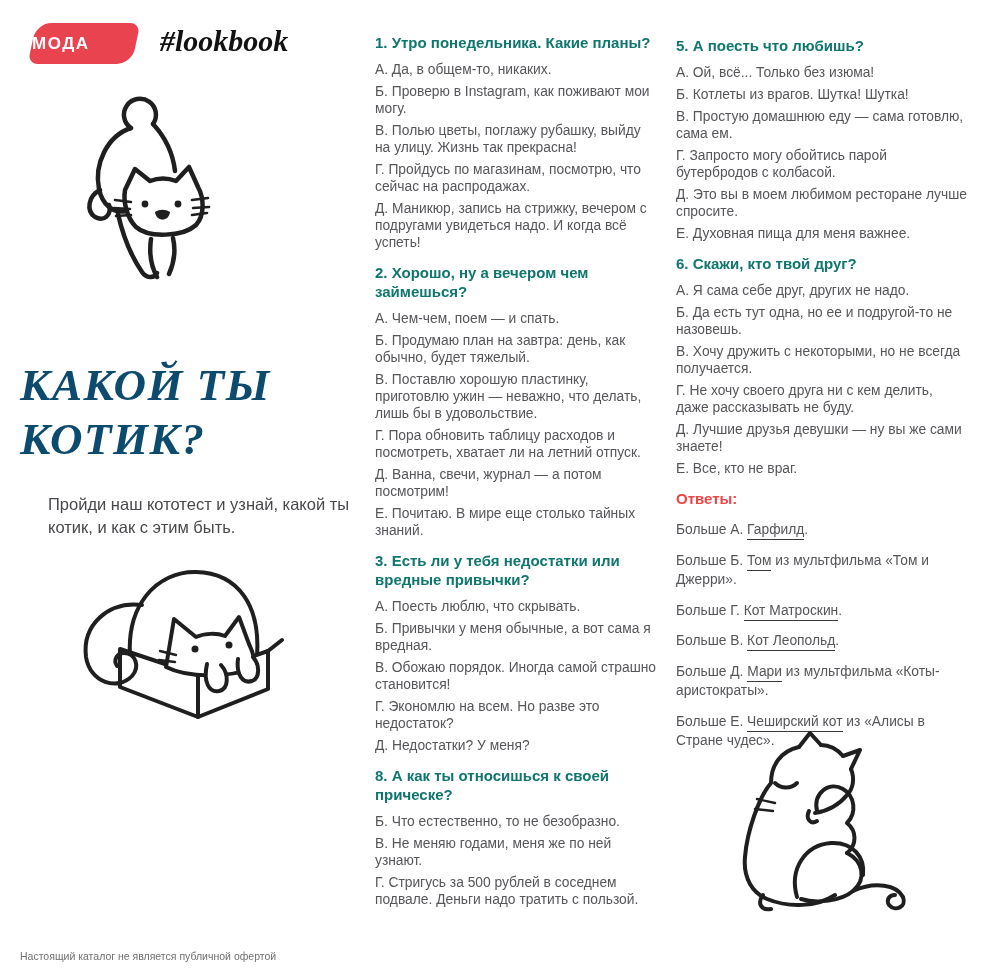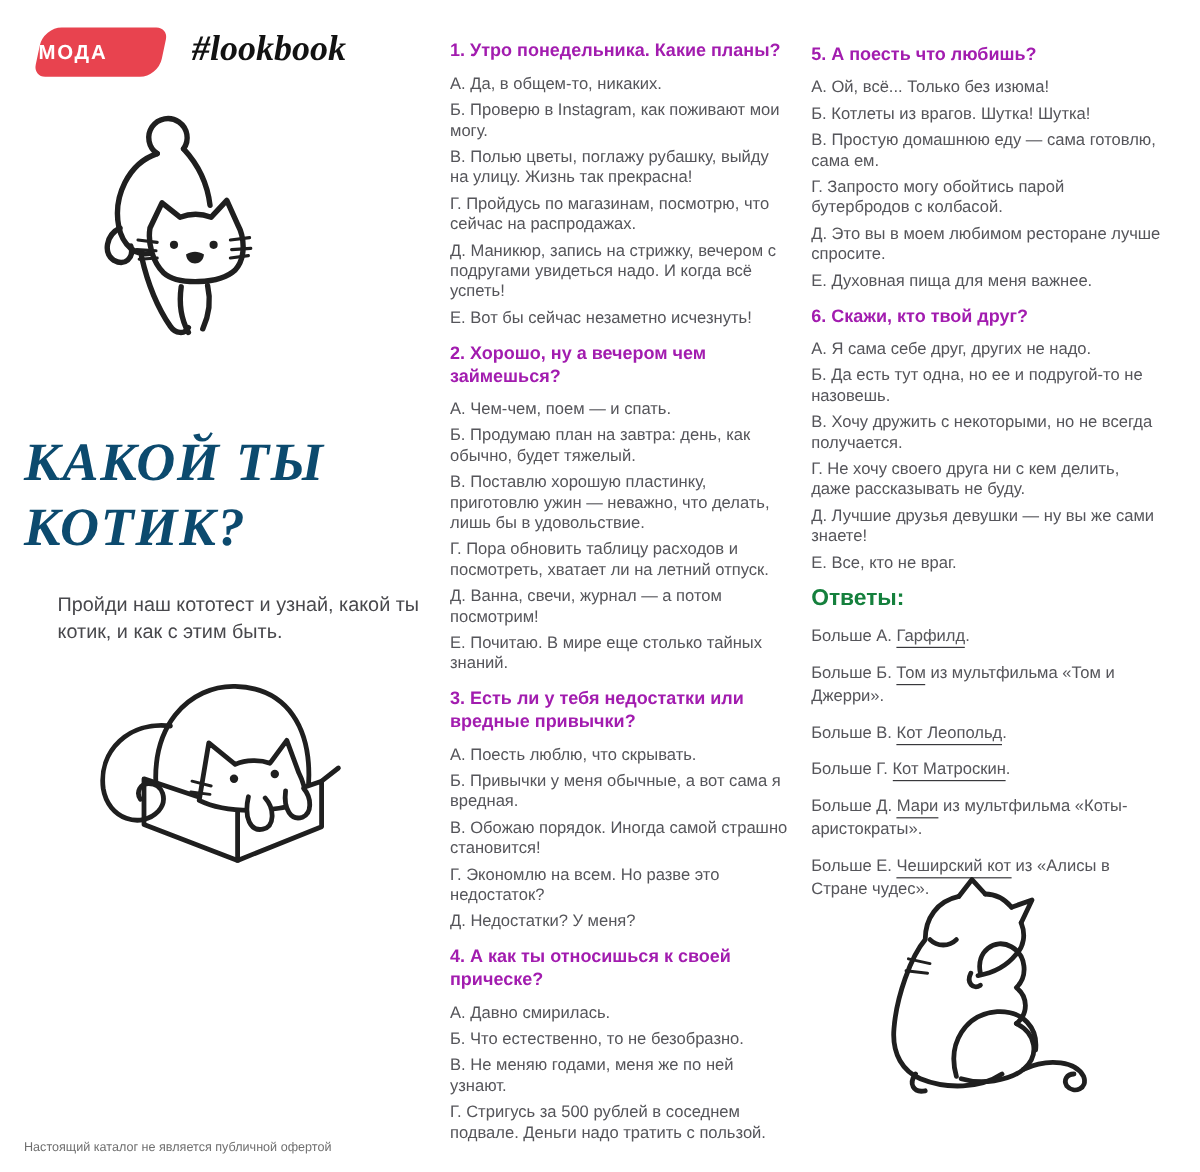--- a/index.html
+++ b/index.html
@@ -39,27 +39,27 @@
   .cat1 { left: 85px; top: 88px; width: 130px; height: 205px; }
   .cat2 { left: 68px; top: 545px; width: 245px; height: 190px; }
   .cat3 { left: 705px; top: 723px; width: 215px; height: 190px; }
 
   
   .col { position: absolute; }
   .col-mid   { left: 375px; top: 33px; width: 284px; }
   .col-right { left: 676px; top: 36px; width: 292px; }
   .question { margin: 0 0 12px; }
   .q-title { margin: 0 0 9px; font-size: 15px; line-height: 19px;
-             font-weight: bold; color: #a21caf; }
+             font-weight: bold; color: #0f766e; }
   .option { margin: 0 0 5px; font-size: 13.8px; line-height: 17px; color: #55555a; }
 
   
   .answers { margin-top: 11px; }
-  .answers-title { margin: 0 0 12px; font-size: 19px; font-weight: bold;
-                   line-height: 19px; color: #15803d; }
+  .answers-title { margin: 0 0 12px; font-size: 15px; font-weight: bold;
+                   line-height: 19px; color: #ef4444; }
   .answer-item { margin: 0 0 11px; font-size: 13.8px; line-height: 19.5px; color: #55555a; }
   .answer-name { border-bottom: 1.5px solid #38383c; padding-bottom: 2px; }
 
   .disclaimer { position: absolute; left: 20px; top: 939px;
                 font-size: 10.5px; color: #6f6f6f; }
 </style>
 </head>
 <body>
 
 <div class="page">
@@ -134,21 +134,20 @@
             <p class="option">А. Да, в общем-то, никаких.</p>
 
             <p class="option">Б. Проверю в Instagram, как поживают мои могу.</p>
 
             <p class="option">В. Полью цветы, поглажу рубашку, выйду на улицу. Жизнь так прекрасна!</p>
 
             <p class="option">Г. Пройдусь по магазинам, посмотрю, что сейчас на распродажах.</p>
 
             <p class="option">Д. Маникюр, запись на стрижку, вечером с подругами увидеться надо. И когда всё успеть!</p>
 
-            <p class="option">Е. Вот бы сейчас незаметно исчезнуть!</p>
           </div>
       </div>
 
       <div class="question">
         <h3 class="q-title">2. Хорошо, ну а вечером чем займешься?</h3>
         <div>
 
             <p class="option">А. Чем-чем, поем — и спать.</p>
 
             <p class="option">Б. Продумаю план на завтра: день, как обычно, будет тяжелый.</p>
@@ -174,24 +173,23 @@
             <p class="option">В. Обожаю порядок. Иногда самой страшно становится!</p>
 
             <p class="option">Г. Экономлю на всем. Но разве это недостаток?</p>
 
             <p class="option">Д. Недостатки? У меня?</p>
 
           </div>
       </div>
 
       <div class="question">
-        <h3 class="q-title">4. А как ты относишься к своей прическе?</h3>
-        <div>
-
-            <p class="option">А. Давно смирилась.</p>
+        <h3 class="q-title">8. А как ты относишься к своей прическе?</h3>
+        <div>
+
 
             <p class="option">Б. Что естественно, то не безобразно.</p>
 
             <p class="option">В. Не меняю годами, меня же по ней узнают.</p>
 
             <p class="option">Г. Стригусь за 500 рублей в соседнем подвале. Деньги надо тратить с пользой.</p>
 
           </div>
       </div>
     </div>
@@ -237,23 +235,23 @@
       </div>
 
     <div class="answers">
       <h3 class="answers-title">Ответы:</h3>
       <div>
 
           <p class="answer-item"><span>Больше А. </span><span class="answer-name">Гарфилд</span><span>.</span></p>
 
           <p class="answer-item"><span>Больше Б. </span><span class="answer-name">Том</span><span> из мультфильма «Том и Джерри».</span></p>
 
+          <p class="answer-item"><span>Больше Г. </span><span class="answer-name">Кот Матроскин</span><span>.</span></p>
+
           <p class="answer-item"><span>Больше В. </span><span class="answer-name">Кот Леопольд</span><span>.</span></p>
-
-          <p class="answer-item"><span>Больше Г. </span><span class="answer-name">Кот Матроскин</span><span>.</span></p>
 
           <p class="answer-item"><span>Больше Д. </span><span class="answer-name">Мари</span><span> из мультфильма «Коты-аристократы».</span></p>
 
           <p class="answer-item"><span>Больше Е. </span><span class="answer-name">Чеширский кот</span><span> из «Алисы в Стране чудес».</span></p>
         </div>
     </div>
   </div>
 
   <div class="cat cat3">
     <svg viewBox="0 0 215 190" xmlns="http://www.w3.org/2000/svg">

